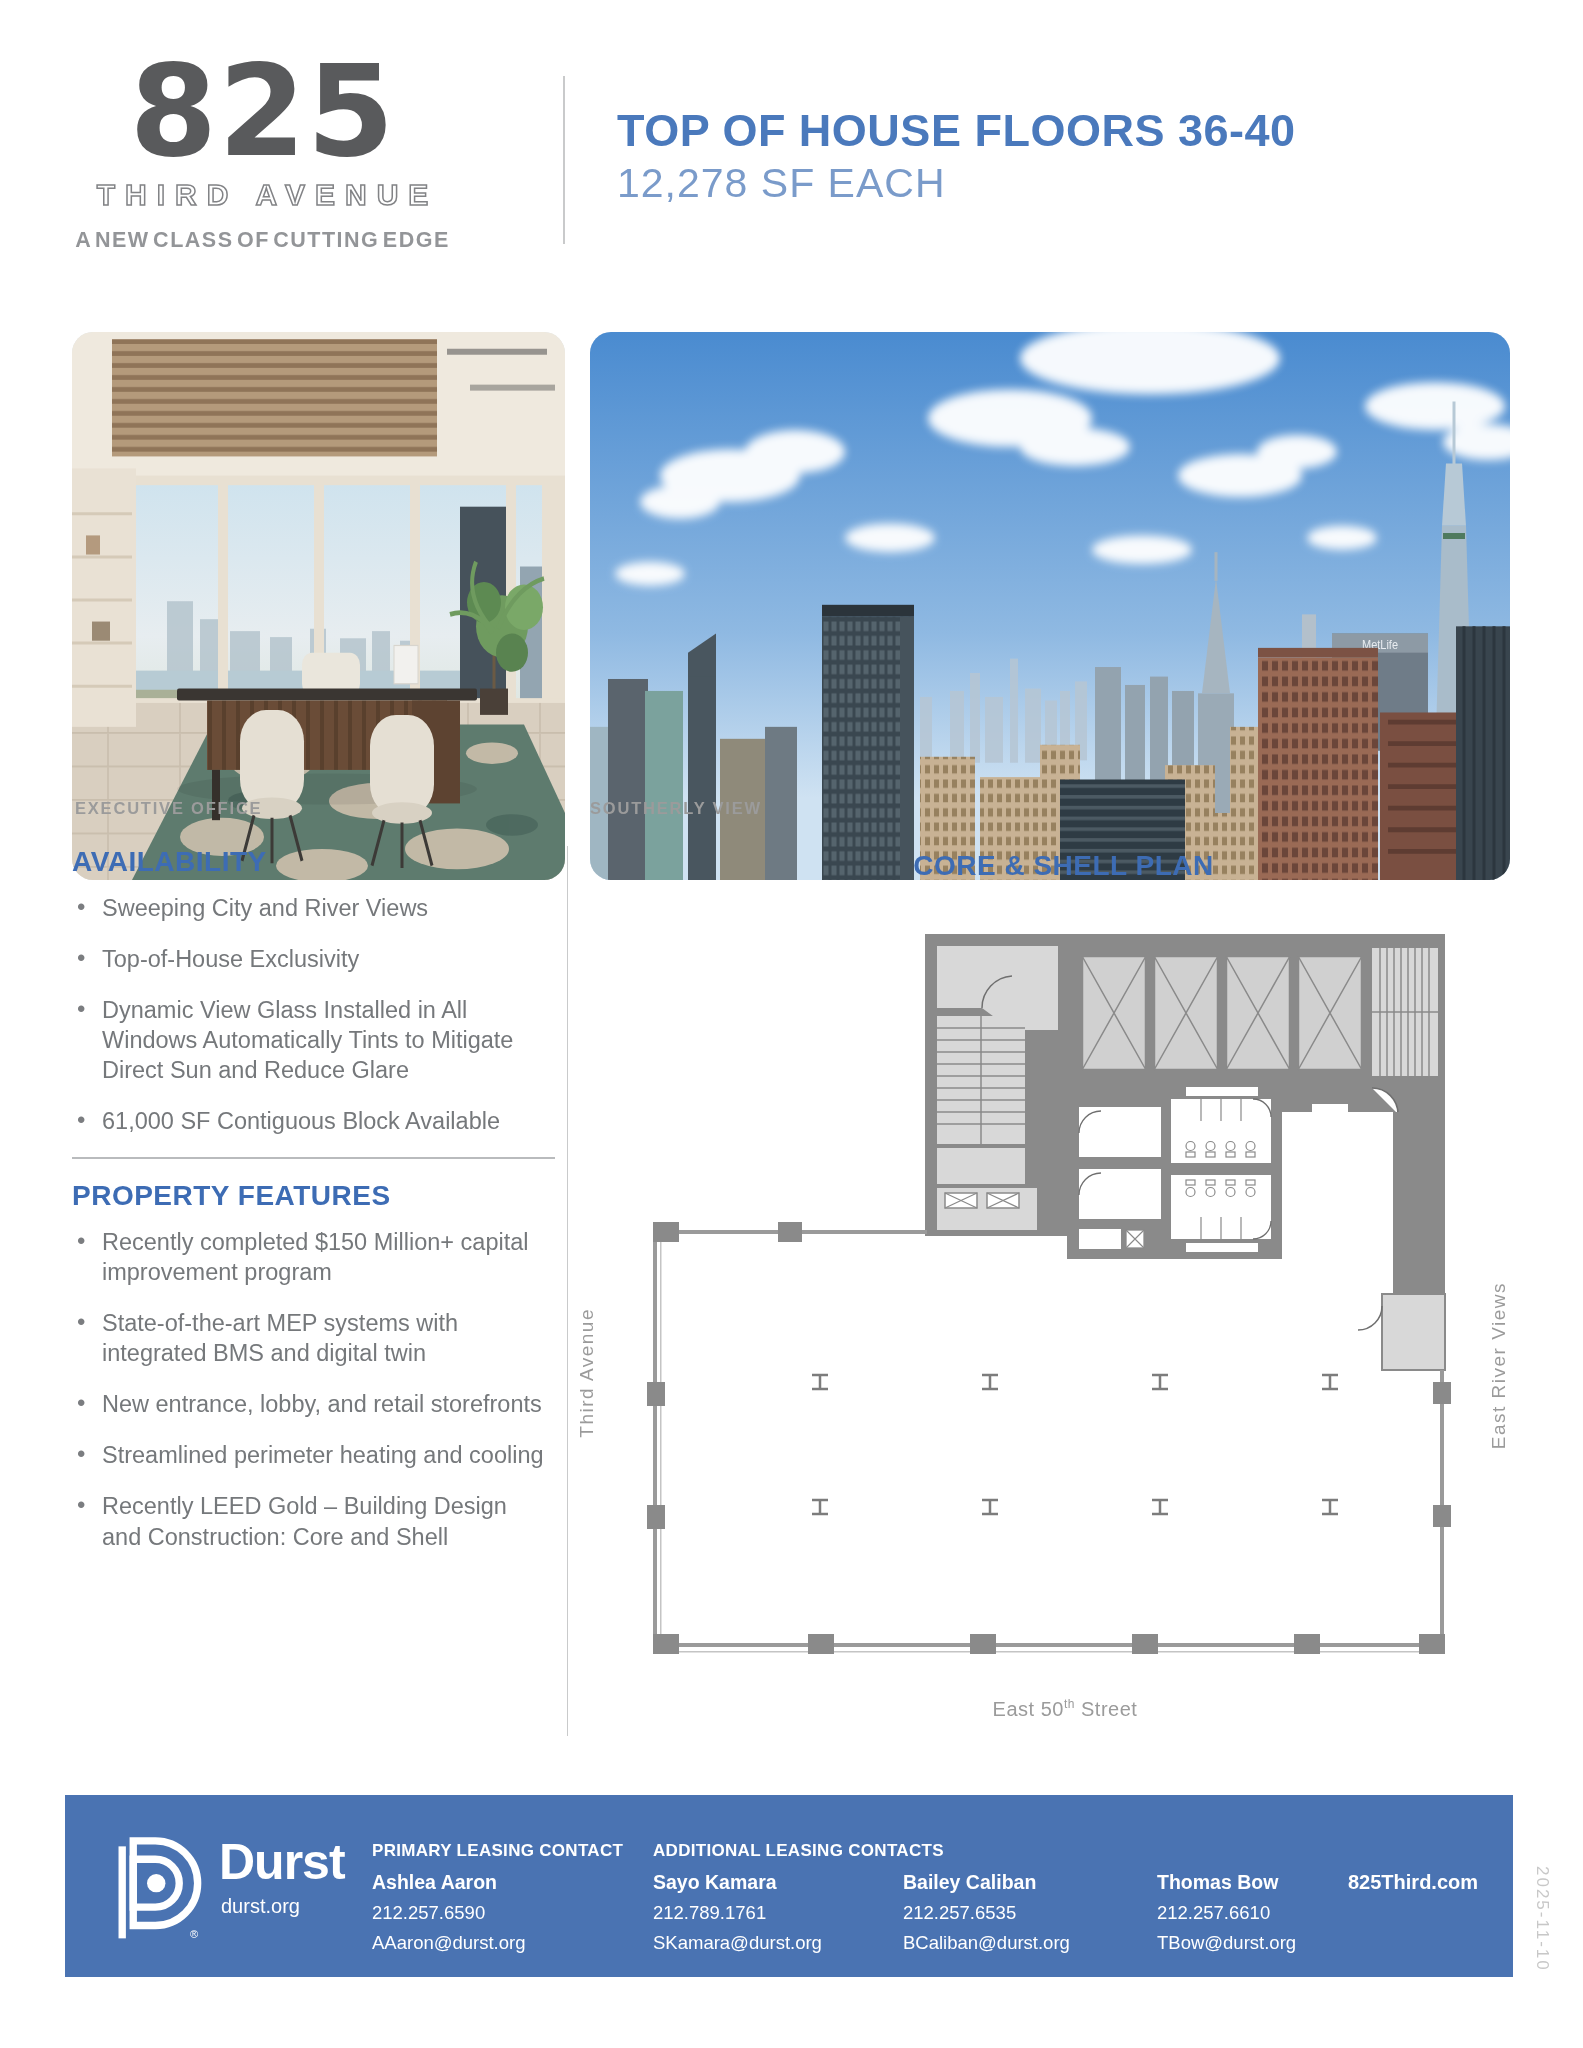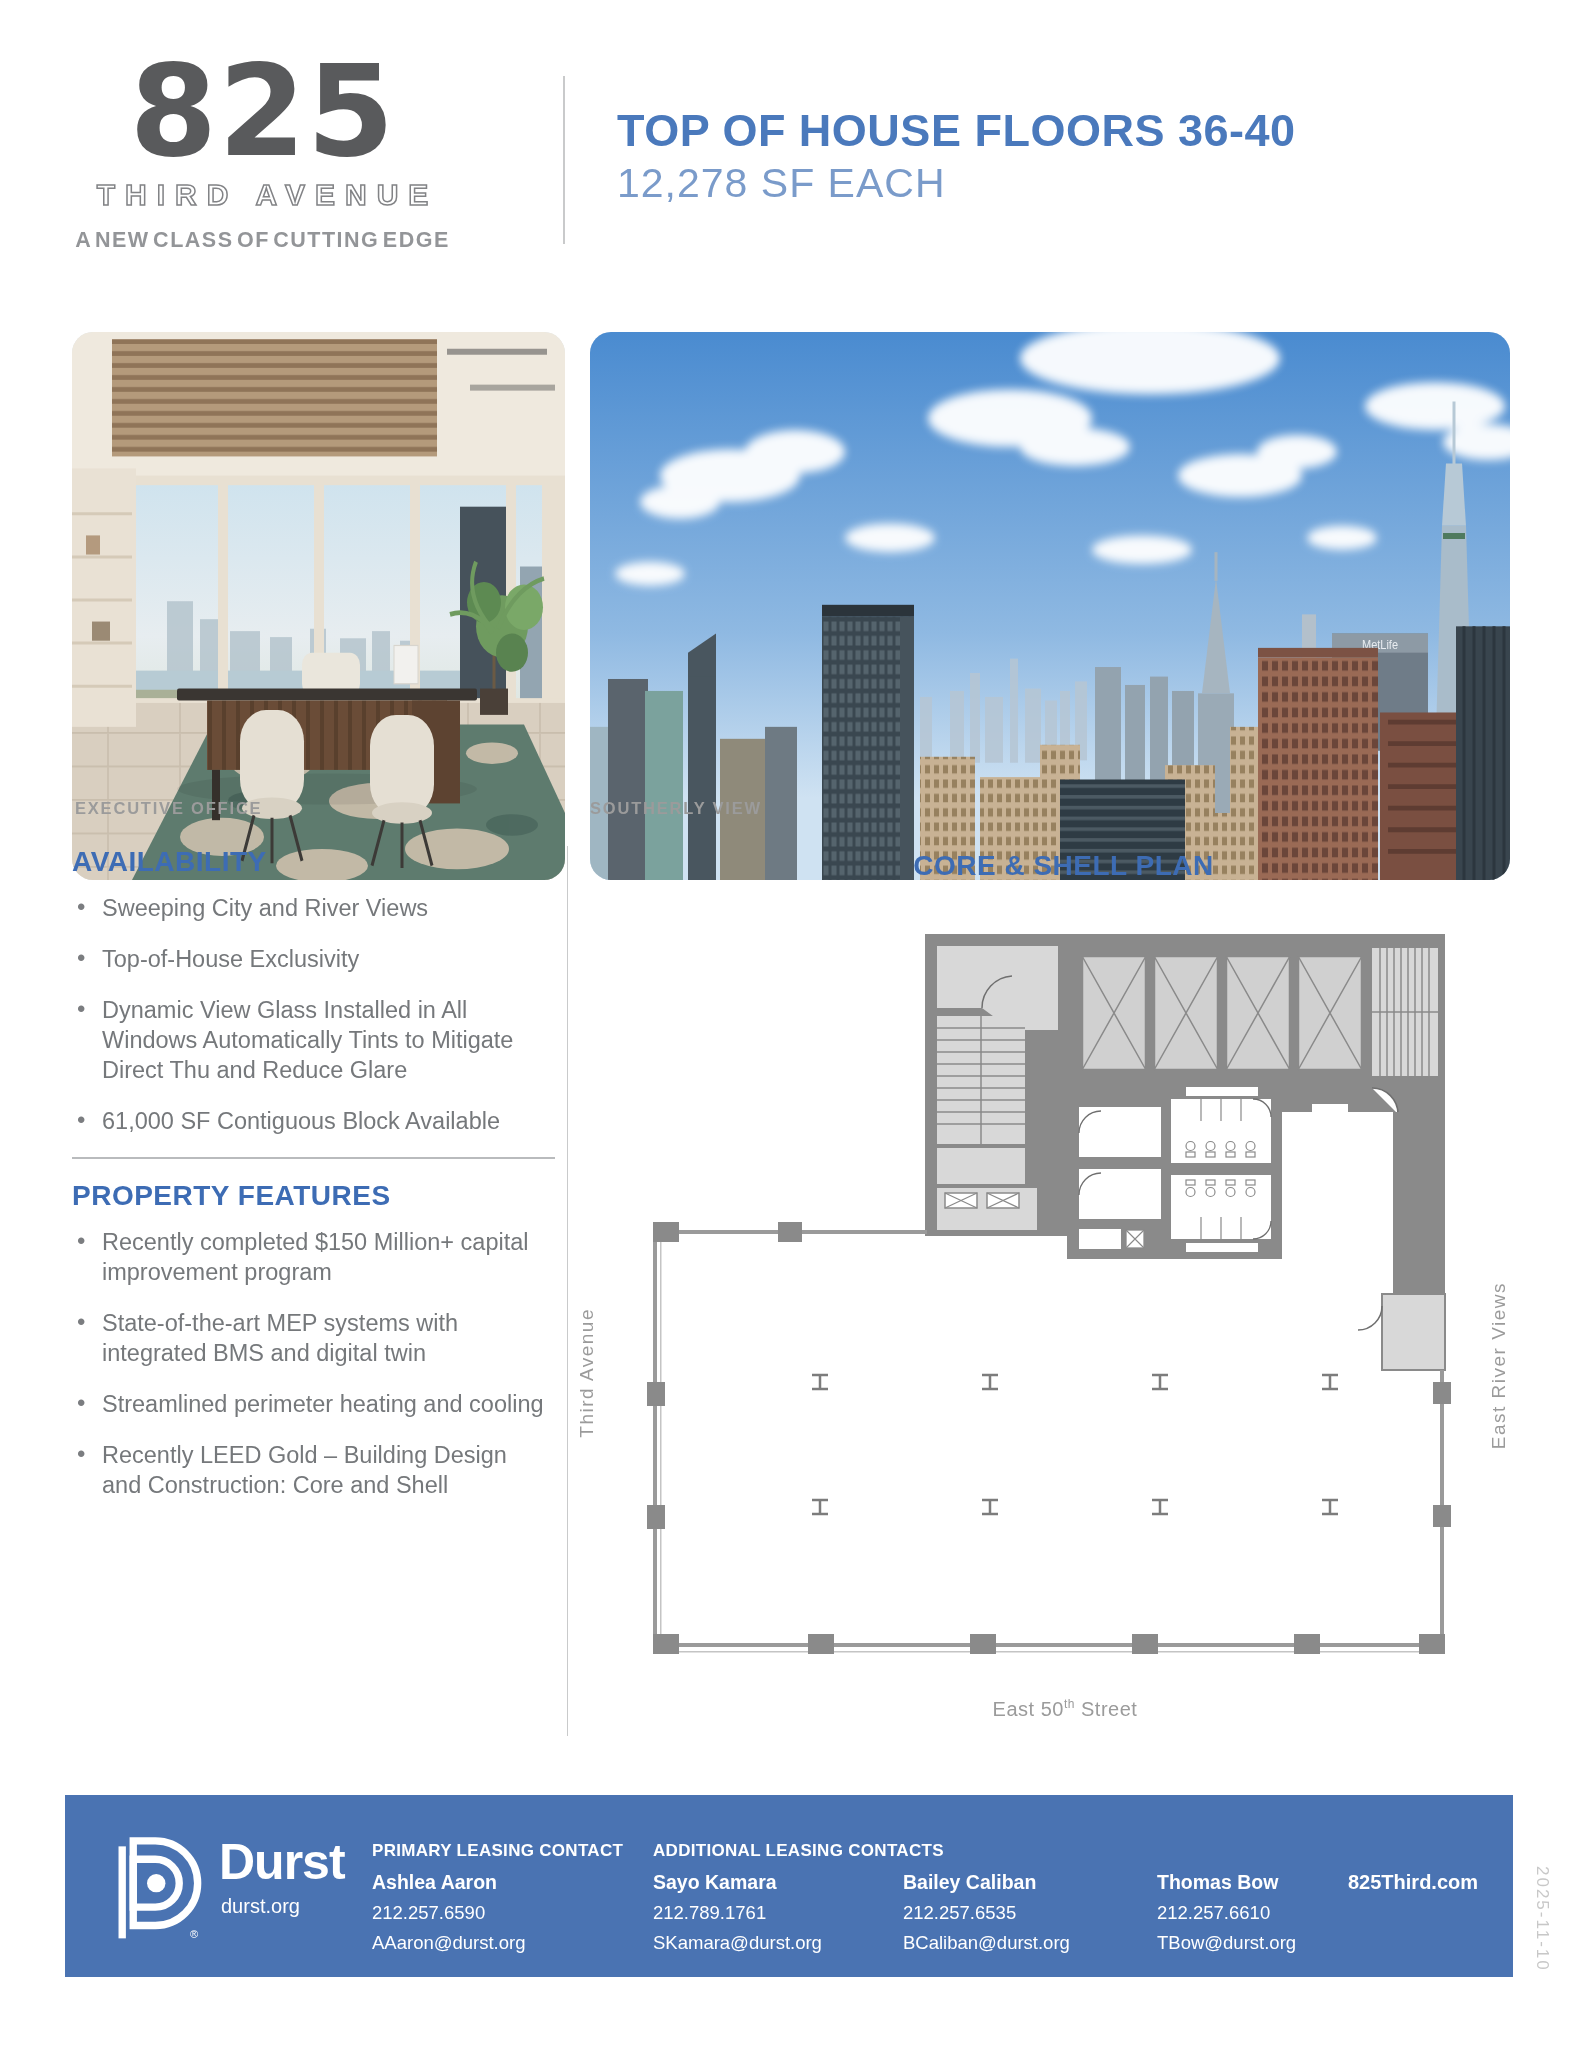--- a/index.html
+++ b/index.html
@@ -287,33 +287,34 @@
   </div>
 
   <div class="caption caption-left">EXECUTIVE OFFICE</div>
   <div class="caption caption-right">SOUTHERLY VIEW</div>
 
   <div class="col-left">
     <div class="section-heading">AVAILABILITY</div>
     <ul class="bullets">
       <li>Sweeping City and River Views</li>
       <li>Top-of-House Exclusivity</li>
-      <li>Dynamic View Glass Installed in All Windows Automatically Tints to Mitigate Direct Thu and Reduce Glare</li>
+      <li>Dynamic View Glass Installed in All Windows Automatically Tints to Mitigate Direct Sun and Reduce Glare</li>
       <li>61,000 SF Contiguous Block Available</li>
     </ul>
   </div>
 
   <div class="divider-h"></div>
   <div class="divider-v"></div>
 
   <div class="col-left2">
     <div class="section-heading">PROPERTY FEATURES</div>
     <ul class="bullets">
       <li>Recently completed $150 Million+ capital improvement program</li>
       <li>State-of-the-art MEP systems with integrated BMS and digital twin</li>
+      <li>New entrance, lobby, and retail storefronts</li>
       <li>Streamlined perimeter heating and cooling</li>
       <li>Recently LEED Gold – Building Design and Construction: Core and Shell</li>
     </ul>
   </div>
 
   <div class="plan-heading">CORE &amp; SHELL PLAN</div>
 
   <div class="plan-box">
     <svg viewBox="0 0 870 772" aria-hidden="true">
 

